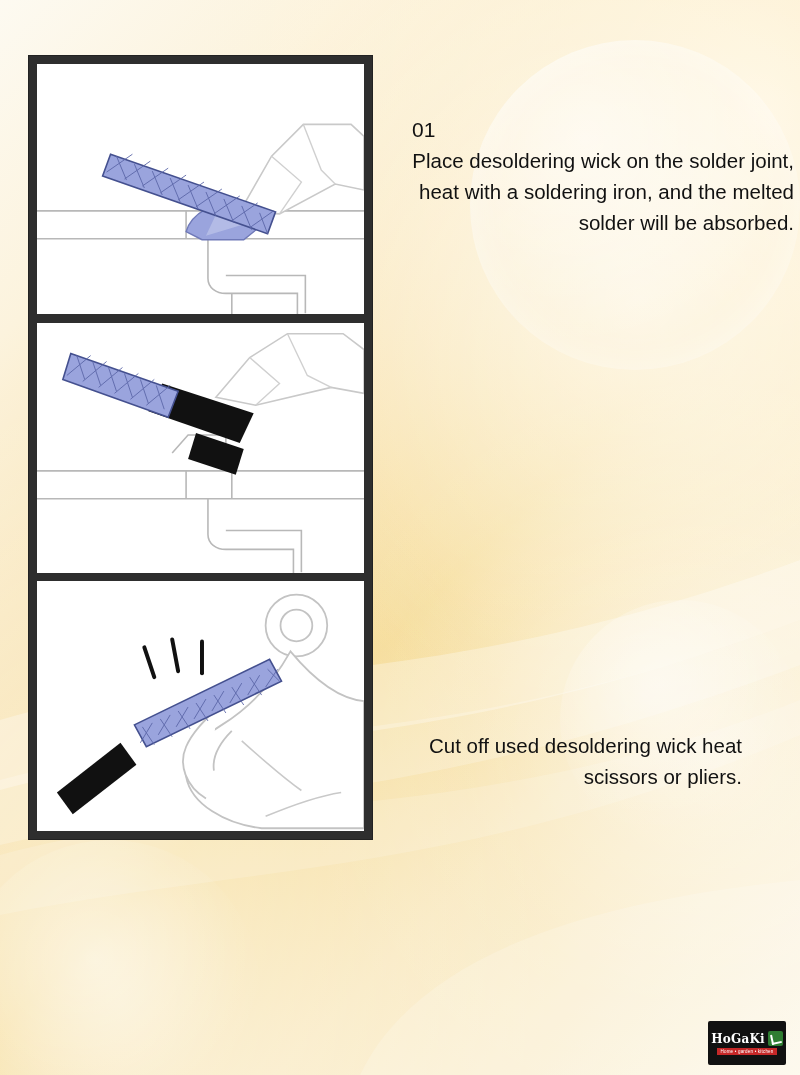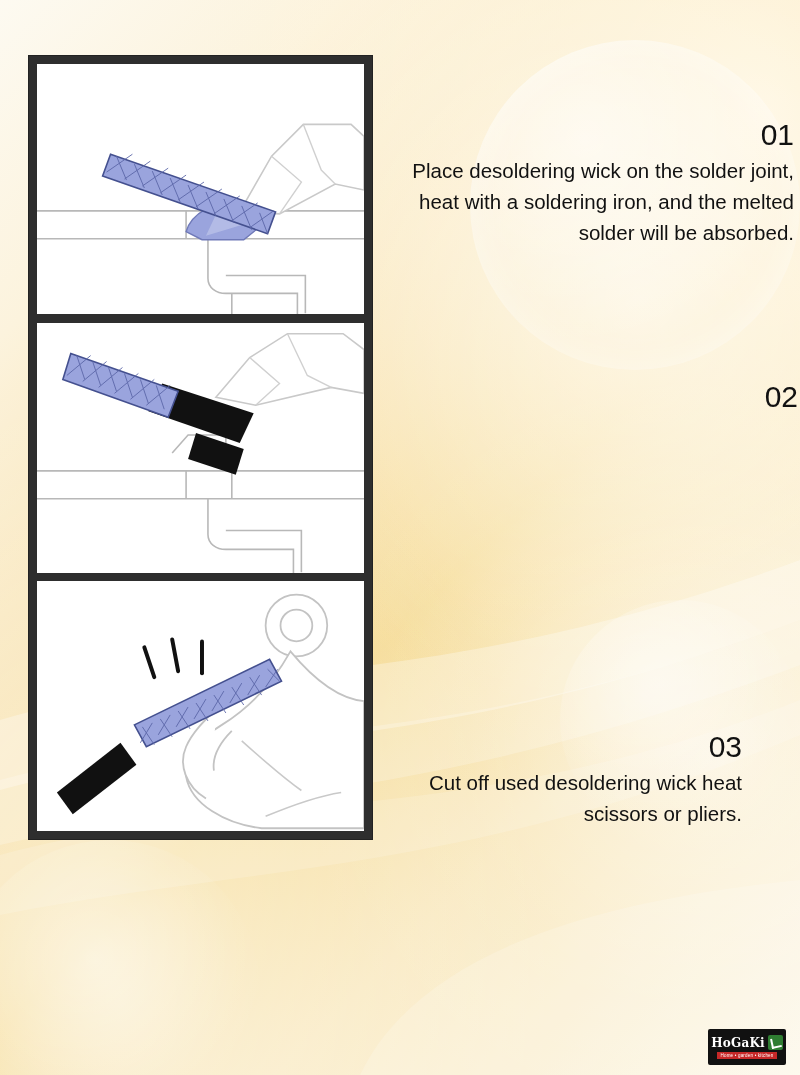--- a/index.html
+++ b/index.html
@@ -72,26 +72,25 @@
     box-sizing: border-box;
     position: relative;
     overflow: hidden;
   }
   .panel svg { display: block; width: 100%; height: 100%; }
 
   
   .steps { position: absolute; left: 412px; top: 0; width: 380px; }
   .step { position: absolute; }
   .step-num {
-    font-size: 30px;
+    font-size: 21px;
     color: #111;
     line-height: 1.1;
     margin-bottom: 4px;
     font-weight: 400;
-    text-align: right;
   }
   .step-text {
     font-size: 20.5px;
     color: #111;
     line-height: 1.52;
     text-align: right;
   }
   #step-1 { top: 118px; left: 0; width: 382px; }
   #step-2 { top: 380px; left: 0; width: 386px; }
   #step-3 { top: 730px; left: 0; width: 330px; }
@@ -113,21 +112,21 @@
     color: #111;
     line-height: 1.55;
   }
 
   
   .logo {
     position: absolute;
     right: 14px;
     bottom: 10px;
     width: 78px;
-    height: 36px;
+    height: 44px;
     background: #111;
     border-radius: 2px;
     display: flex;
     flex-direction: column;
     align-items: center;
     justify-content: center;
     overflow: hidden;
   }
   .logo-row { display: flex; align-items: center; gap: 3px; }
   .logo-word {
@@ -321,25 +320,23 @@
   </div>
 
   <div class="steps">
 
     <div class="step" id="step-1">
       <div class="step-num">01</div>
       <div class="step-text">Place desoldering wick on the solder joint, heat with a soldering iron, and the melted solder will be absorbed.</div>
     </div>
 
     <div class="step" id="step-2">
-      <div class="step-num">02</div>
     </div>
 
     <div class="step" id="step-3">
-      <div class="step-num">03</div>
       <div class="step-text">Cut off used desoldering wick heat scissors or pliers.</div>
     </div>
 
   </div>
 
 
   <div class="logo">
     <div class="logo-row">
       <span class="logo-word">HoGaKi</span>
       <span class="logo-mark"></span>

